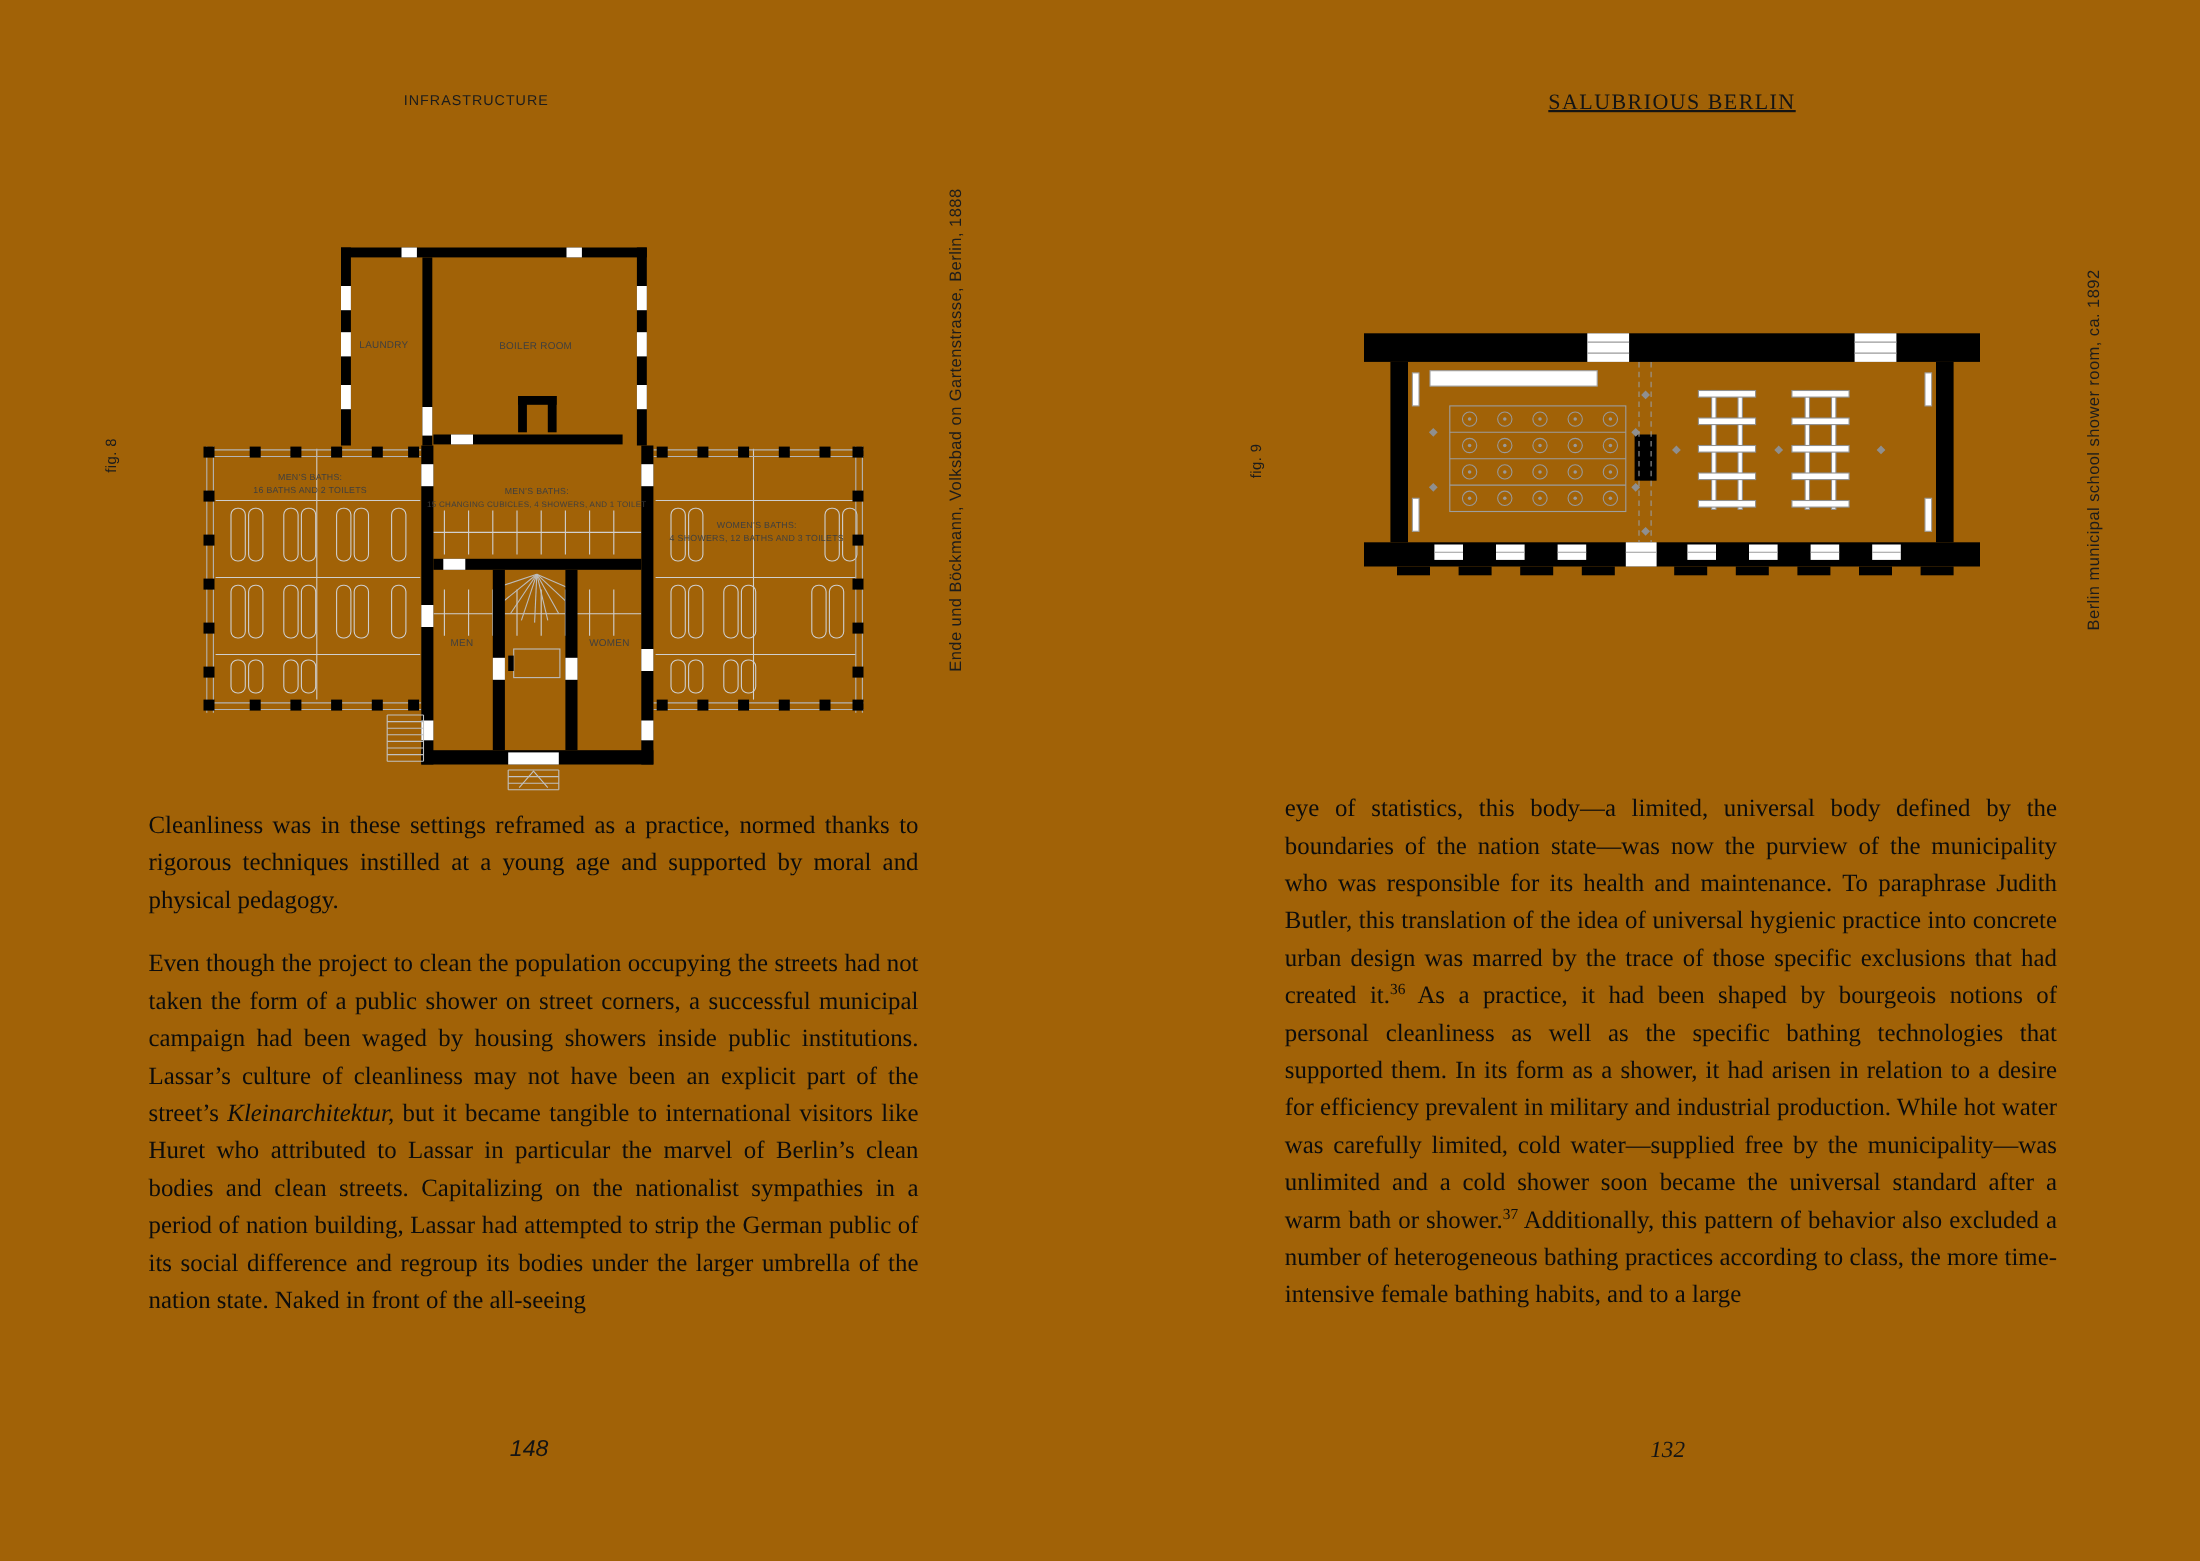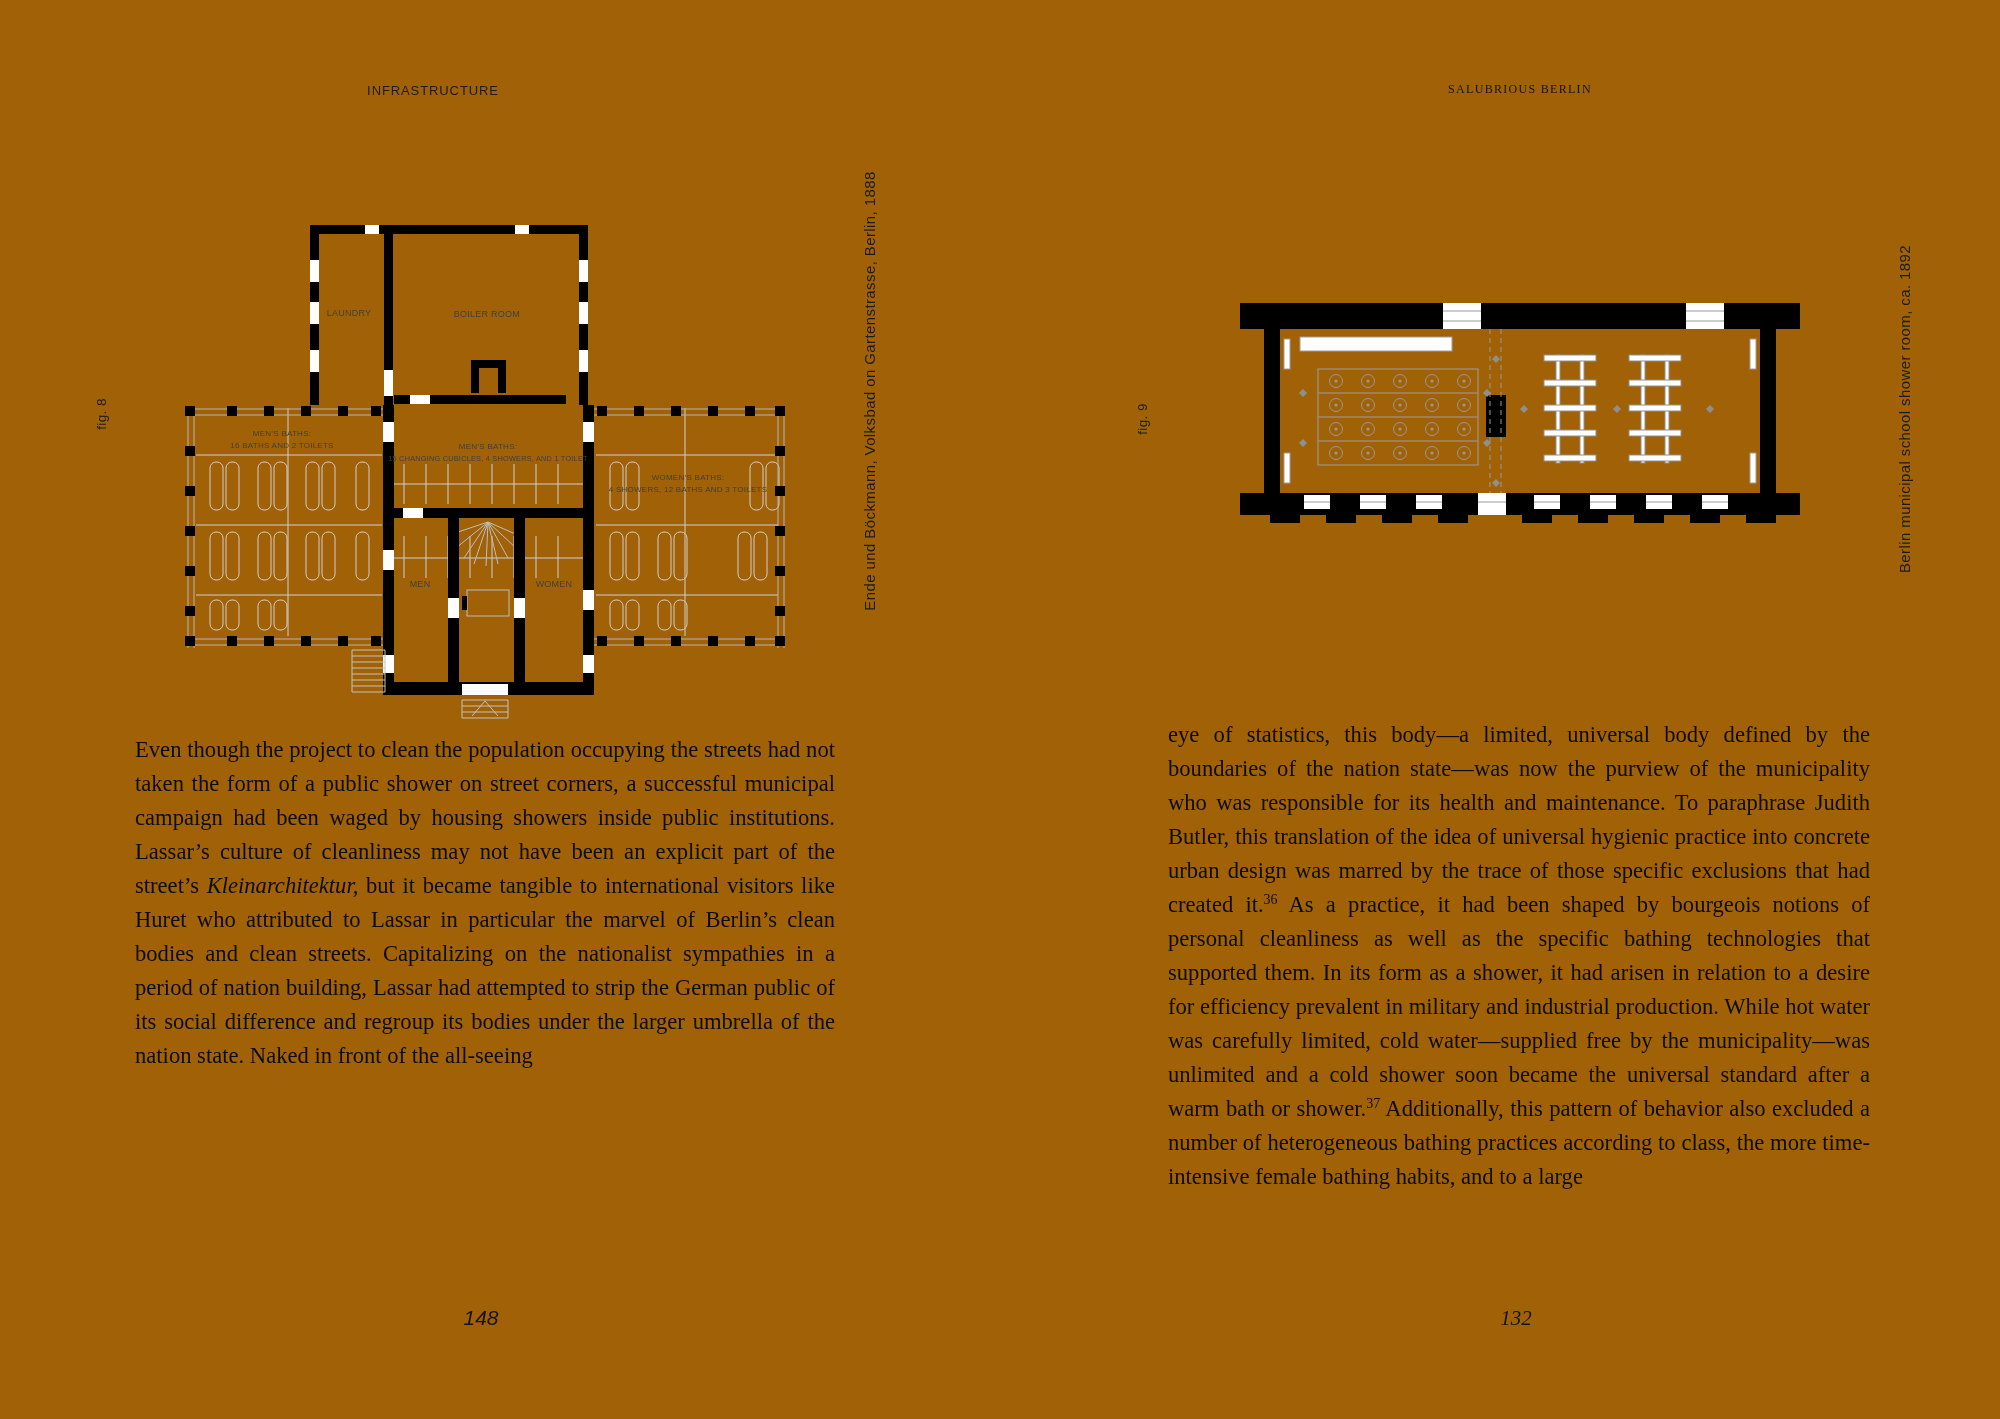--- a/index.html
+++ b/index.html
@@ -1,20 +1,20 @@
 <!DOCTYPE html>
 <html><head>
 <meta charset="utf-8">
 <style>
   html,body{margin:0;padding:0;background:#e8e8e8;}
   .spread{position:relative;width:2000px;height:1419px;background:#a16207;overflow:hidden;
           font-family:"Liberation Serif",serif;color:#0f0f0f;}
   .runhead{position:absolute;transform:translateX(-50%);white-space:nowrap;}
   .runhead.sans{font-family:"Liberation Sans",sans-serif;font-size:13px;letter-spacing:.9px;color:#1c1c1c;}
-  .runhead.serif{font-family:"Liberation Serif",serif;font-size:12px;letter-spacing:1.3px;color:#141414;}
+  .runhead.serif{font-family:"Liberation Serif",serif;font-size:20px;letter-spacing:1.3px;color:#141414;text-decoration:underline;}
   .vtext{position:absolute;white-space:nowrap;font-family:"Liberation Sans",sans-serif;
          font-size:15px;letter-spacing:.4px;color:#1c1c1c;
          transform:translate(-50%,-50%) rotate(-90deg);}
   .vtext.figlab{font-size:13.5px;}
   .bodycol{position:absolute;width:700px;font-size:22.6px;line-height:34px;
            text-align:justify;color:#0c0c0c;}
   .bodycol p{margin:0 0 24px 0;}
   .bodycol em{}
   .bodycol sup{font-size:.62em;line-height:0;position:relative;top:-.55em;vertical-align:baseline;}
   .pagenum{position:absolute;transform:translateX(-50%);font-size:21px;color:#141414;font-style:italic;}
@@ -237,20 +237,21 @@
         <text x="378" y="299" font-size="8">MEN’S BATHS:</text>
         <text x="378" y="311" font-size="7.3">15 CHANGING CUBICLES, 4 SHOWERS, AND 1 TOILET</text>
         <text x="578" y="330" font-size="8">WOMEN’S BATHS:</text>
         <text x="578" y="342" font-size="8">4 SHOWERS, 12 BATHS AND 3 TOILETS</text>
         <text x="310" y="437">MEN</text>
         <text x="444" y="437">WOMEN</text>
       </g>
     </svg>
 
     <div class="bodycol" style="left:135px;top:733px;width:700px">
+        <p><span>Cleanliness was in these settings reframed as a practice, normed thanks to rigorous techniques instilled at a young age and supported by moral and physical pedagogy.</span></p>
         <p><span>Even though the project to clean the population occupying the streets had not taken the form of a public shower on street corners, a successful municipal campaign had been waged by housing showers inside public institutions. Lassar’s culture of cleanliness may not have been an explicit part of the street’s </span><em>Kleinarchitektur,</em><span> but it became tangible to international visitors like Huret who attributed to Lassar in particular the marvel of Berlin’s clean bodies and clean streets. Capitalizing on the nationalist sympathies in a period of nation building, Lassar had attempted to strip the German public of its social difference and regroup its bodies under the larger umbrella of the nation state. Naked in front of the all-seeing</span></p>
       </div>
 
     <div class="pagenum sans" style="left:481px;top:1306px">148</div>
   </div>
 
   <div>
     <div class="runhead serif" style="left:1520px;top:82px">SALUBRIOUS BERLIN</div>
 
     <div class="vtext figlab" style="left:1142px;top:419px">fig. 9</div>

